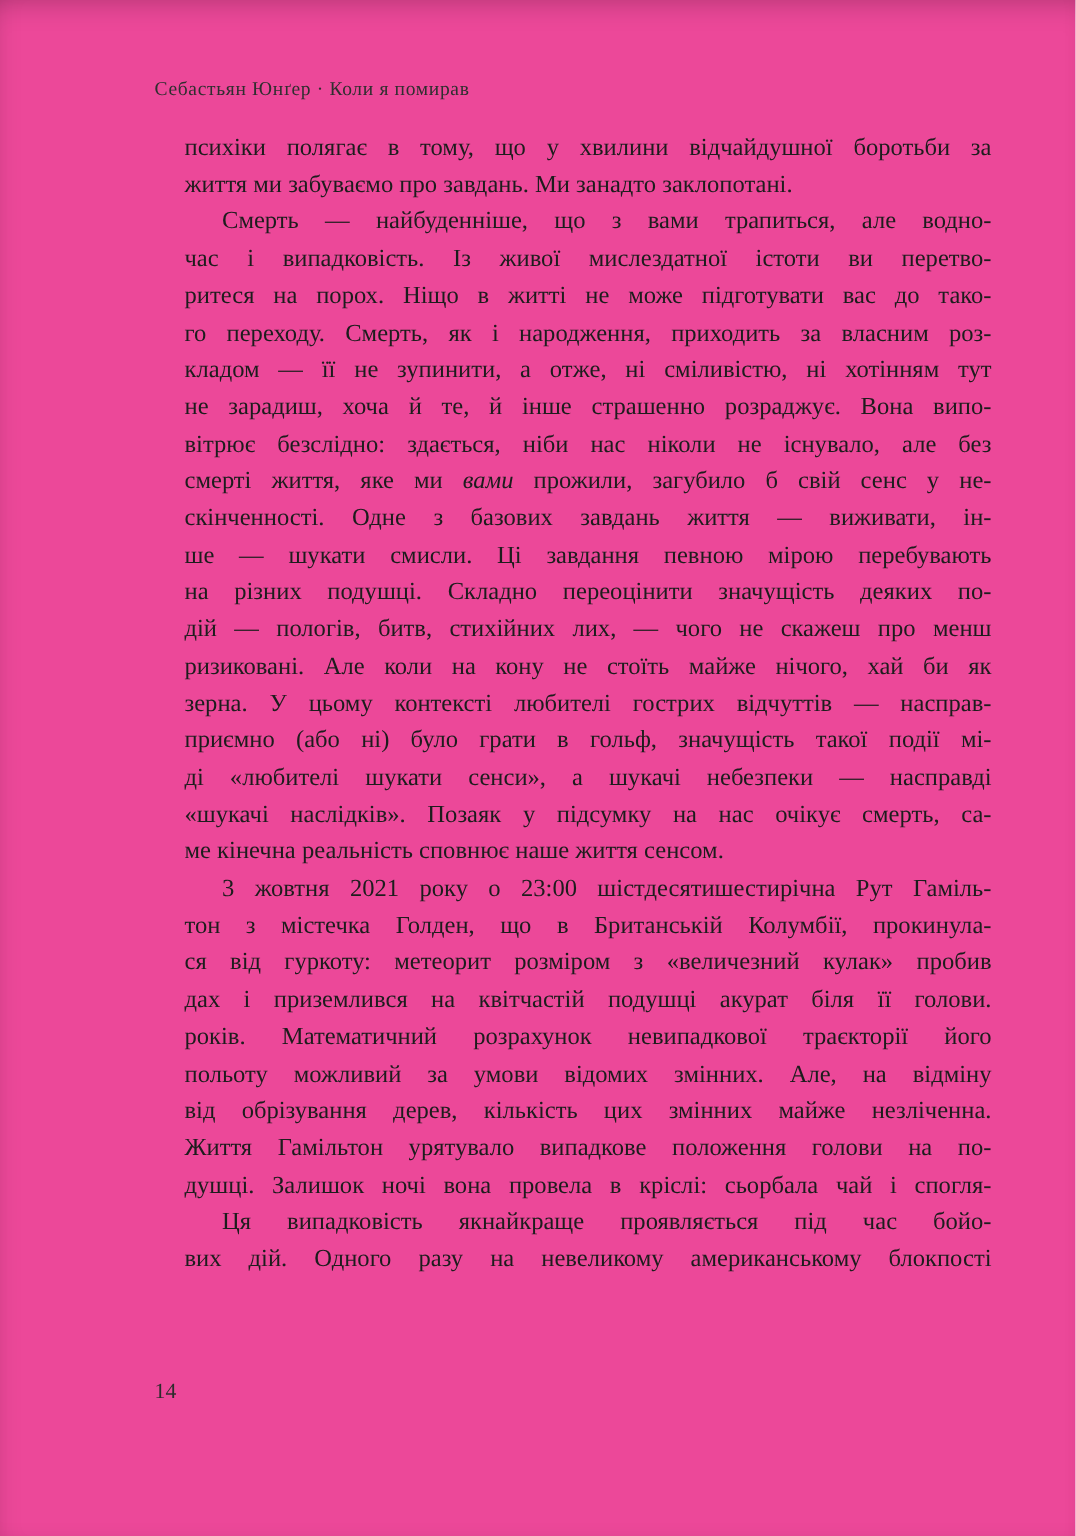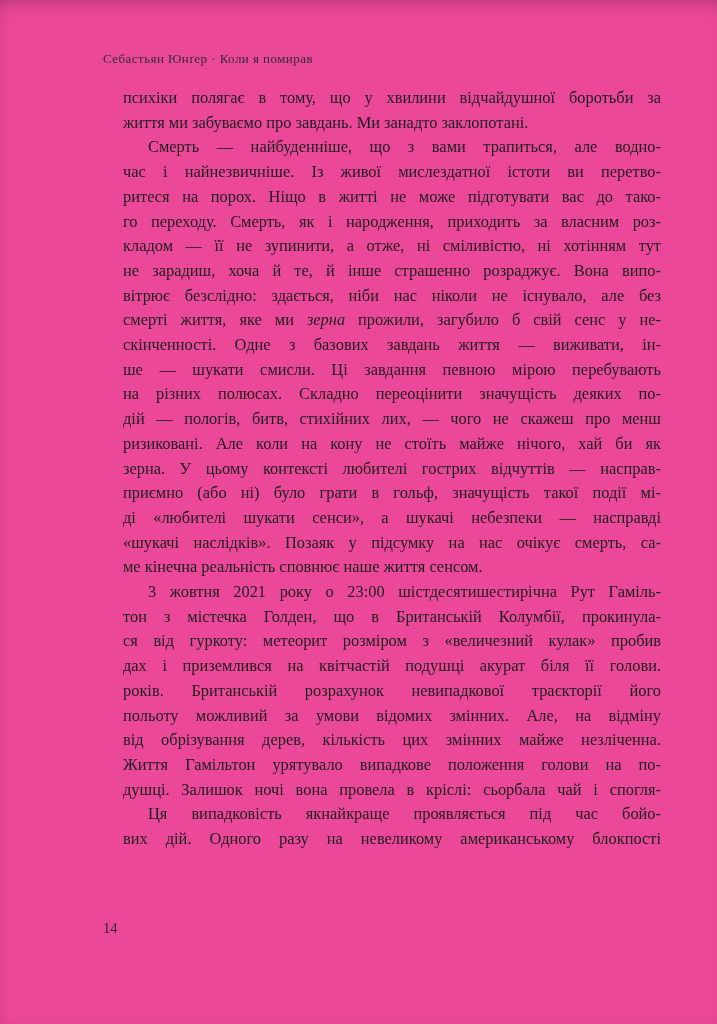--- a/index.html
+++ b/index.html
@@ -67,44 +67,44 @@
 <div class="book-page">
   <div class="running-header">Себастьян Юнґер · Коли я помирав</div>
 
   <div class="text-block">
       <div class="paragraph">
         <div class="line">психіки полягає в тому, що у хвилини відчайдушної боротьби за</div>
         <div class="line para-end">життя ми забуваємо про завдань. Ми занадто заклопотані.</div>
       </div>
       <div class="paragraph">
         <div class="line indent">Смерть — найбуденніше, що з вами трапиться, але водно-</div>
-        <div class="line">час і найнезвичніше. Із живої мислездатної істоти ви перетво-</div>
+        <div class="line">час і випадковість. Із живої мислездатної істоти ви перетво-</div>
         <div class="line">ритеся на порох. Ніщо в житті не може підготувати вас до тако-</div>
         <div class="line">го переходу. Смерть, як і народження, приходить за власним роз-</div>
         <div class="line">кладом — її не зупинити, а отже, ні сміливістю, ні хотінням тут</div>
         <div class="line">не зарадиш, хоча й те, й інше страшенно розраджує. Вона випо-</div>
         <div class="line">вітрює безслідно: здається, ніби нас ніколи не існувало, але без</div>
-        <div class="line">смерті життя, яке ми <em>зерна</em> прожили, загубило б свій сенс у не-</div>
+        <div class="line">смерті життя, яке ми <em>вами</em> прожили, загубило б свій сенс у не-</div>
         <div class="line">скінченності. Одне з базових завдань життя — виживати, ін-</div>
         <div class="line">ше — шукати смисли. Ці завдання певною мірою перебувають</div>
-        <div class="line">на різних полюсах. Складно переоцінити значущість деяких по-</div>
+        <div class="line">на різних подушці. Складно переоцінити значущість деяких по-</div>
         <div class="line">дій — пологів, битв, стихійних лих, — чого не скажеш про менш</div>
         <div class="line">ризиковані. Але коли на кону не стоїть майже нічого, хай би як</div>
         <div class="line">зерна. У цьому контексті любителі гострих відчуттів — насправ-</div>
         <div class="line">приємно (або ні) було грати в гольф, значущість такої події мі-</div>
         <div class="line">ді «любителі шукати сенси», а шукачі небезпеки — насправді</div>
         <div class="line">«шукачі наслідків». Позаяк у підсумку на нас очікує смерть, са-</div>
         <div class="line para-end">ме кінечна реальність сповнює наше життя сенсом.</div>
       </div>
       <div class="paragraph">
         <div class="line indent">3 жовтня 2021 року о 23:00 шістдесятишестирічна Рут Гаміль-</div>
         <div class="line">тон з містечка Голден, що в Британській Колумбії, прокинула-</div>
         <div class="line">ся від гуркоту: метеорит розміром з «величезний кулак» пробив</div>
         <div class="line">дах і приземлився на квітчастій подушці акурат біля її голови.</div>
-        <div class="line">років. Британській розрахунок невипадкової траєкторії його</div>
+        <div class="line">років. Математичний розрахунок невипадкової траєкторії його</div>
         <div class="line">польоту можливий за умови відомих змінних. Але, на відміну</div>
         <div class="line">від обрізування дерев, кількість цих змінних майже незліченна.</div>
         <div class="line">Життя Гамільтон урятувало випадкове положення голови на по-</div>
         <div class="line">душці. Залишок ночі вона провела в кріслі: сьорбала чай і спогля-</div>
       </div>
       <div class="paragraph">
         <div class="line indent">Ця випадковість якнайкраще проявляється під час бойо-</div>
         <div class="line">вих дій. Одного разу на невеликому американському блокпості</div>
       </div>
     </div>

